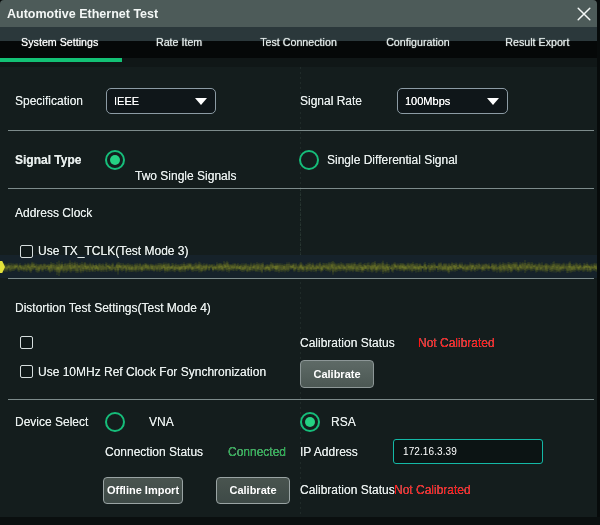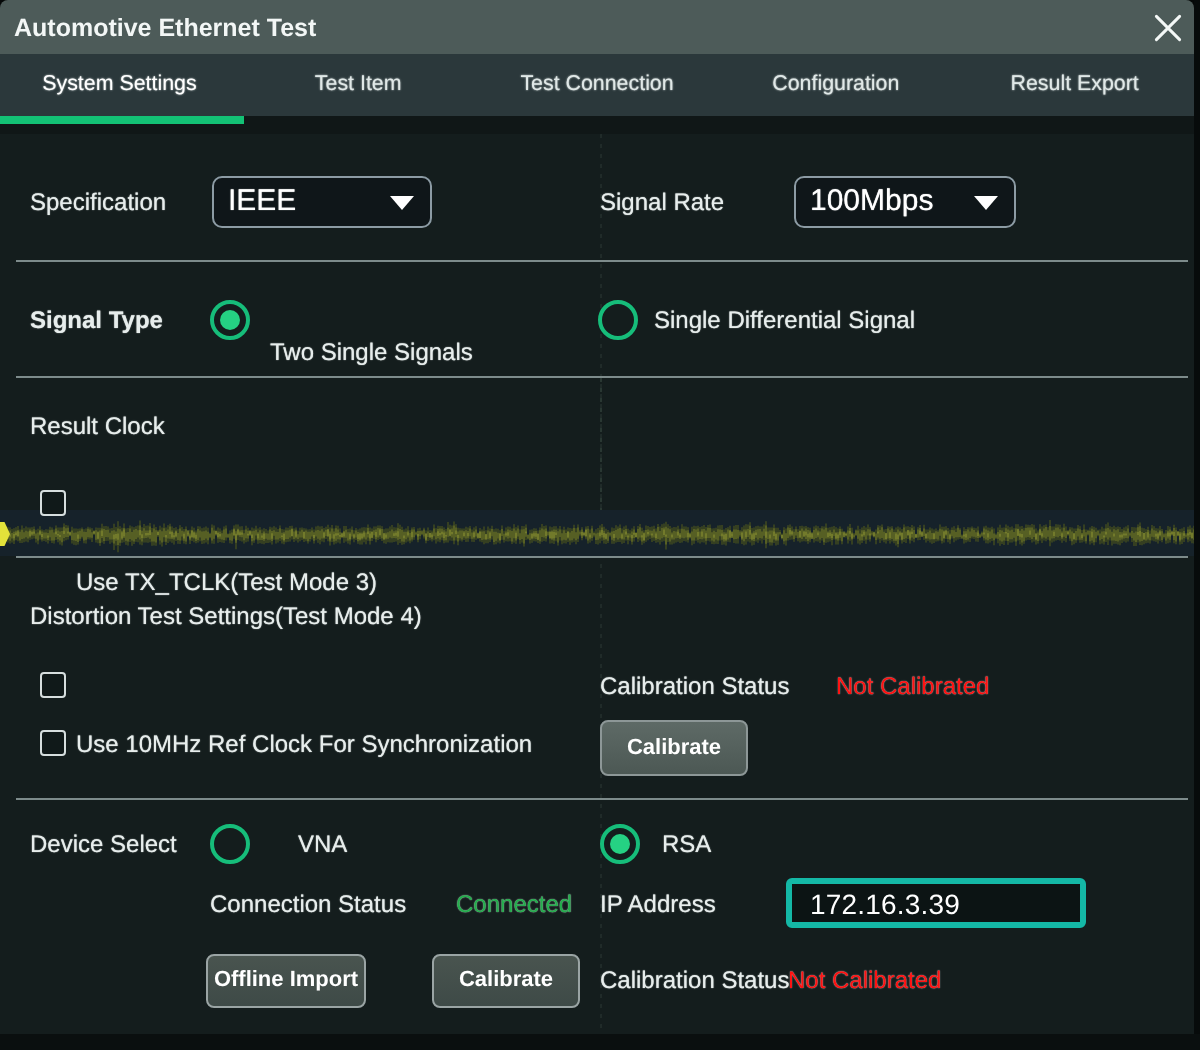--- a/index.html
+++ b/index.html
@@ -8,40 +8,40 @@
   .abs { position:absolute; }
   #stage { position:relative; width:600px; height:525px; background:#050808; }
 
   
   #titlebar { left:0; top:0; width:597px; height:27px; background:#4d5b59;
     border-radius:4px 4px 0 0; }
   #title { left:7px; top:0; height:27px; line-height:28px; color:#f3f7f6;
     font-size:12.5px; font-weight:bold; letter-spacing:0; }
   #close-btn { left:573px; top:3px; width:21px; height:21px; display:flex;
     align-items:center; justify-content:center; cursor:pointer; }
-  #tabbar { left:0; top:27px; width:597px; height:31px; background:#2b383b;
+  #tabbar { left:0; top:27px; width:597px; height:14px; background:#2b383b;
     display:flex; }
   .tab { flex:1 1 0; text-align:center; line-height:31px; color:#e0e8e7;
     font-size:10.7px; font-weight:normal; letter-spacing:0;
     text-shadow:0 0 1px rgba(224,232,231,0.95); cursor:pointer; }
   .tab.active { color:#fff; }
   #tab-underline { left:0; top:58px; width:122px; height:4px; background:#13c175; z-index:2; }
   #tabgap { left:0; top:58px; width:597px; height:9px; background:#101717; }
 
   
   #content { left:0; top:67px; width:597px; height:450px; background:#141d1d; }
   .sepline { position:absolute; left:8px; width:586px; height:1px; background:#7d8b8b; }
   .label { position:absolute; color:#e7edec; font-size:12px; line-height:14px;
     letter-spacing:0; white-space:nowrap; text-shadow:0 0 0.6px rgba(231,237,236,0.9); }
 
   
   .select { position:absolute; height:26px; background:#0f1619;
     border:1px solid #8c9ba4; border-radius:5px; color:#fff; cursor:pointer; }
   .select .val { position:absolute; left:7px; top:0; line-height:24px;
-    font-size:15px; color:#fff; letter-spacing:0;
+    font-size:11px; color:#fff; letter-spacing:0;
     text-shadow:0 0 0.5px rgba(255,255,255,0.9); }
   .select .arr { position:absolute; right:8px; top:9px; width:0; height:0;
     border-left:6px solid transparent; border-right:6px solid transparent;
     border-top:7px solid #fff; }
 
   
   .radio { position:absolute; width:20px; height:20px; border-radius:50%;
     border:2.2px solid #16bd7a; background:transparent; cursor:pointer; }
   .radio .dot { display:none; }
   .radio.sel .dot { display:block; position:absolute; left:50%; top:50%;
@@ -53,22 +53,22 @@
     border:1.5px solid #d6dede; border-radius:2px; background:#101919; cursor:pointer; }
 
   
   .btn { position:absolute; border:1px solid #9aa4a4; border-radius:4px;
     background:linear-gradient(#49544f,#3e4a47); color:#fff; font-weight:bold;
     font-size:11px; text-align:center; cursor:pointer;
     font-family:"Liberation Sans", sans-serif; letter-spacing:0; }
   .btn.lit { background:linear-gradient(#5e6a66,#4c5854); border-color:#8d9797; }
 
   
-  .input { position:absolute; background:#0c1414; border:3px solid #14b8a6;
-    border-radius:3px; color:#fff; font-size:14px; padding-left:9px;
+  .input { position:absolute; background:#0c1414; border:1px solid #14b8a6;
+    border-radius:3px; color:#fff; font-size:10px; padding-left:9px;
     font-family:"Liberation Sans", sans-serif; letter-spacing:0.1px; outline:none; }
 
   .red { color:#fe1111; }
   .green { color:#23ad4c; }
 
   
   #scope-strip { left:0; top:255px; width:600px; height:23px; background:#16222a; }
   #ch1-marker { left:0; top:261px; width:5px; height:12px; background:#e3e23a;
     clip-path:polygon(0 0,45% 0,100% 50%,45% 100%,0 100%); z-index:4; }
   #vgrat { left:300px; top:67px; width:1px; height:450px;
@@ -88,21 +88,21 @@
   <div id="titlebar" class="abs"></div>
   <div id="title" class="abs">Automotive Ethernet Test</div>
   <div id="close-btn" class="abs">
     <svg width="16" height="16" viewBox="0 0 16 16">
       <path d="M2.2 2.2 L13.8 13.8 M13.8 2.2 L2.2 13.8" stroke="#f4f8f7" stroke-width="1.5" stroke-linecap="round" fill="none"></path>
     </svg>
   </div>
 
   <div id="tabbar" class="abs">
     <div class="tab active">System Settings</div>
-    <div class="tab">Test Item</div>
+    <div class="tab">Rate Item</div>
     <div class="tab">Test Connection</div>
     <div class="tab">Configuration</div>
     <div class="tab">Result Export</div>
   </div>
   <div id="tabgap" class="abs"></div>
   <div id="tab-underline" class="abs"></div>
 
   <div id="content" class="abs"></div>
   <div id="vgrat" class="abs"></div>
   <div id="vgrat2" class="abs"></div>
@@ -121,23 +121,23 @@
 
   <div class="label" style="left:15px; top:153px;font-weight:bold;">Signal Type</div>
   <div class="radio sel" style="left:105px; top:150px;">
       <span class="dot"></span>
     </div>
   <div class="label" style="left:135px; top:153px;margin-top:16px;">Two Single Signals</div>
   <div class="radio" style="left:299px; top:150px;"></div>
   <div class="label" style="left:327px; top:153px;">Single Differential Signal</div>
   <div class="sepline" style="top:188px;"></div>
 
-  <div class="label" style="left:15px; top:206px;">Result Clock</div>
+  <div class="label" style="left:15px; top:206px;">Address Clock</div>
   <div class="checkbox above-strip" style="left:20px; top:245px;"></div>
-  <div class="label above-strip" style="left:38px; top:244px;margin-top:40px;">Use TX_TCLK(Test Mode 3)</div>
+  <div class="label above-strip" style="left:38px; top:244px;">Use TX_TCLK(Test Mode 3)</div>
 
   <div id="scope-strip" class="abs">
     <svg id="noise-svg" width="600" height="24">
         <filter id="soft">
           <feGaussianBlur stdDeviation="0.35"></feGaussianBlur>
         </filter>
         <g filter="url(#soft)">
           <path d="M0 9.4L0 17.0M1 8.2L1 16.2M2 9.6L2 15.9M3 7.9L3 15.5M4 8.5L4 16.2M5 8.7L5 16.8M6 9.5L6 16.3M7 9.1L7 17.0M8 8.6L8 15.1M9 8.0L9 15.6M10 9.7L10 16.5M11 7.8L11 16.5M12 9.1L12 16.1M13 8.3L13 15.8M14 8.8L14 16.1M15 8.7L15 14.9M16 8.6L16 14.6M17 8.2L17 14.3M18 9.9L18 16.3M19 9.4L19 17.1M20 8.1L20 14.7M21 9.8L21 15.7M22 10.1L22 15.5M23 9.6L23 15.9M24 9.8L24 16.8M25 8.4L25 15.4M26 8.8L26 16.5M27 9.7L27 16.8M28 7.8L28 15.0M29 8.7L29 16.1M30 8.7L30 17.3M31 8.8L31 17.8M32 6.8L32 15.6M33 7.5L33 15.1M34 7.7L34 14.7M35 10.7L35 13.1M36 8.4L36 16.7M37 9.2L37 17.4M38 9.3L38 17.6M39 9.4L39 17.3M40 9.3L40 15.5M41 8.8L41 14.3M42 9.6L42 16.6M43 9.3L43 16.7M44 8.4L44 14.6M45 8.7L45 14.7M46 9.1L46 16.0M47 10.1L47 12.4M48 8.8L48 16.2M49 8.9L49 16.6M50 8.9L50 17.9M51 6.9L51 16.3M52 8.1L52 16.9M53 8.0L53 15.5M54 8.2L54 15.4M55 9.3L55 16.9M56 9.0L56 16.2M57 6.9L57 20.0M58 8.5L58 17.7M59 5.6L59 21.1M60 8.1L60 17.9M61 8.9L61 16.4M62 6.8L62 16.1M63 9.2L63 17.4M64 9.0L64 17.7M65 7.8L65 16.0M66 8.3L66 17.9M67 8.6L67 17.0M68 8.1L68 15.9M69 7.8L69 16.1M70 5.3L70 17.3M71 8.6L71 17.6M72 7.0L72 16.3M73 7.9L73 16.3M74 7.7L74 16.4M75 6.5L75 16.1M76 9.0L76 17.9M77 7.3L77 17.7M78 8.5L78 17.9M79 10.0L79 13.5M80 7.9L80 17.3M81 8.8L81 18.2M82 6.8L82 15.9M83 8.8L83 17.5M84 7.6L84 16.5M85 6.9L85 15.8M86 8.3L86 16.4M87 9.0L87 17.2M88 8.6L88 15.5M89 9.6L89 16.9M90 7.6L90 17.0M91 8.5L91 15.2M92 9.5L92 16.7M93 8.2L93 17.1M94 10.5L94 12.9M95 9.9L95 17.0M96 8.3L96 15.5M97 8.9L97 16.1M98 10.2L98 16.6M99 8.1L99 16.3M100 8.2L100 15.6M101 9.1L101 17.0M102 8.8L102 16.7M103 8.3L103 16.2M104 8.9L104 17.1M105 11.4L105 14.1M106 7.3L106 16.8M107 7.8L107 16.9M108 9.9L108 12.9M109 8.7L109 16.4M110 9.2L110 16.0M111 10.2L111 16.2M112 8.3L112 16.5M113 7.7L113 15.3M114 11.7L114 14.0M115 10.2L115 16.6M116 9.8L116 16.9M117 7.8L117 14.4M118 7.3L118 19.6M119 7.2L119 15.0M120 8.2L120 15.4M121 8.1L121 15.7M122 9.9L122 16.8M123 7.9L123 16.1M124 8.9L124 15.8M125 10.2L125 12.7M126 8.7L126 17.6M127 9.3L127 16.4M128 7.9L128 14.7M129 9.3L129 16.9M130 8.6L130 16.6M131 9.7L131 16.9M132 9.1L132 17.1M133 9.5L133 16.5M134 10.2L134 16.5M135 8.4L135 16.2M136 8.8L136 17.3M137 8.1L137 14.9M138 8.7L138 16.8M139 9.5L139 16.3M140 7.8L140 15.5M141 9.5L141 16.7M142 9.8L142 17.1M143 8.8L143 16.1M144 8.9L144 15.9M145 8.0L145 15.7M146 7.9L146 14.7M147 9.3L147 16.0M148 8.7L148 15.3M149 10.4L149 16.2M150 8.9L150 15.6M151 8.7L151 15.0M152 9.1L152 16.0M153 9.2L153 15.6M154 9.8L154 16.7M155 9.6L155 15.8M156 8.7L156 14.8M157 9.7L157 16.8M158 8.3L158 15.1M159 7.9L159 16.4M160 8.2L160 17.1M161 8.1L161 15.7M162 9.0L162 16.1M163 8.4L163 14.5M164 7.4L164 15.6M165 8.8L165 17.8M166 7.5L166 16.0M167 9.3L167 17.2M168 7.8L168 16.7M169 7.9L169 16.3M170 9.2L170 16.7M171 11.1L171 14.1M172 8.0L172 16.4M173 8.0L173 15.8M174 9.5L174 16.8M175 9.2L175 17.2M176 8.3L176 14.7M177 10.1L177 16.1M178 9.0L178 15.0M179 9.7L179 16.9M180 9.2L180 17.3M181 8.8L181 17.2M182 8.6L182 16.1M183 8.8L183 17.1M184 7.3L184 15.4M185 8.8L185 17.2M186 9.3L186 15.5M187 8.3L187 14.4M188 8.3L188 16.1M189 7.8L189 15.0M190 7.8L190 14.5M191 8.1L191 15.5M192 9.6L192 16.6M193 9.2L193 16.9M194 9.3L194 16.1M195 8.2L195 16.2M196 7.5L196 16.3M197 8.6L197 16.0M198 8.7L198 15.7M199 6.6L199 17.4M200 7.4L200 16.5M201 8.4L201 17.4M202 9.7L202 17.1M203 9.3L203 16.2M204 8.1L204 15.8M205 10.1L205 16.6M206 8.7L206 15.8M207 8.5L207 14.9M208 10.8L208 12.7M209 9.2L209 16.1M210 8.9L210 14.6M211 10.1L211 12.6M212 8.9L212 14.2M213 10.3L213 16.6M214 8.8L214 15.5M215 10.1L215 15.1M216 10.2L216 15.7M217 7.3L217 15.1M218 9.1L218 16.7M219 7.9L219 15.7M220 8.0L220 16.1M221 8.0L221 15.1M222 8.8L222 16.6M223 9.5L223 16.3M224 6.0L224 16.3M225 7.4L225 15.3M226 7.7L226 15.4M227 5.8L227 17.1M228 7.1L228 15.2M229 8.9L229 17.6M230 9.1L230 15.3M231 9.2L231 15.8M232 9.2L232 15.0M233 8.4L233 16.0M234 8.7L234 15.9M235 8.0L235 14.4M236 9.7L236 15.9M237 8.8L237 16.0M238 8.1L238 14.9M239 11.6L239 14.1M240 9.0L240 15.8M241 9.7L241 16.1M242 8.3L242 17.1M243 10.1L243 16.6M244 8.3L244 16.6M245 9.2L245 16.0M246 7.9L246 14.7M247 9.6L247 17.3M248 9.2L248 17.1M249 9.4L249 16.3M250 10.1L250 16.8M251 7.7L251 14.9M252 10.4L252 16.3M253 8.7L253 15.6M254 8.2L254 15.8M255 8.4L255 15.6M256 9.2L256 17.0M257 7.1L257 16.2M258 8.6L258 16.9M259 7.8L259 14.6M260 9.7L260 16.9M261 8.0L261 16.2M262 8.1L262 18.2M263 7.3L263 15.0M264 12.1L264 14.7M265 9.9L265 16.8M266 9.7L266 16.4M267 9.1L267 15.6M268 9.2L268 15.8M269 10.3L269 16.5M270 8.8L270 16.9M271 7.0L271 15.9M272 8.0L272 15.5M273 7.8L273 15.7M274 10.4L274 13.2M275 8.2L275 16.8M276 8.6L276 16.6M277 8.1L277 17.0M278 8.1L278 15.6M279 9.2L279 17.8M280 8.0L280 15.3M281 9.7L281 17.1M282 8.4L282 16.6M283 9.8L283 16.7M284 8.8L284 16.0M285 9.0L285 17.4M286 9.3L286 16.3M287 7.4L287 15.9M288 9.1L288 17.1M289 7.2L289 16.0M290 10.1L290 13.1M291 8.6L291 15.1M292 10.7L292 13.3M293 8.3L293 14.6M294 8.0L294 16.7M295 9.8L295 16.3M296 7.9L296 15.4M297 10.7L297 13.6M298 9.6L298 17.0M299 9.0L299 17.2M300 7.7L300 16.6M301 7.0L301 15.4M302 8.4L302 16.8M303 9.4L303 17.0M304 10.0L304 16.5M305 10.9L305 13.4M306 8.8L306 16.9M307 9.1L307 16.9M308 7.6L308 16.3M309 8.2L309 16.0M310 7.2L310 16.0M311 9.3L311 16.9M312 8.2L312 16.5M313 7.7L313 15.3M314 9.4L314 17.1M315 10.1L315 15.4M316 9.3L316 17.3M317 8.1L317 15.7M318 11.0L318 14.0M319 8.0L319 16.0M320 7.0L320 15.3M321 8.9L321 17.4M322 10.1L322 16.6M323 7.8L323 15.9M324 8.0L324 15.1M325 8.5L325 14.5M326 8.3L326 16.0M327 7.9L327 15.5M328 9.3L328 16.4M329 7.0L329 16.1M330 8.2L330 17.2M331 7.1L331 15.9M332 6.7L332 15.6M333 5.9L333 19.8M334 7.1L334 16.0M335 8.0L335 17.3M336 8.9L336 17.2M337 8.5L337 16.7M338 8.6L338 16.2M339 7.9L339 15.9M340 9.4L340 16.5M341 7.1L341 16.2M342 8.2L342 15.5M343 8.3L343 15.7M344 8.6L344 16.3M345 11.3L345 14.3M346 8.4L346 17.6M347 7.9L347 16.9M348 8.1L348 15.4M349 7.9L349 16.3M350 8.5L350 16.7M351 8.1L351 16.1M352 7.5L352 16.3M353 8.5L353 17.2M354 7.5L354 15.4M355 7.3L355 15.8M356 9.3L356 17.0M357 9.1L357 17.1M358 8.9L358 16.9M359 7.8L359 17.0M360 7.6L360 15.2M361 7.5L361 17.4M362 9.7L362 17.2M363 9.0L363 17.8M364 8.6L364 15.9M365 7.9L365 16.1M366 10.8L366 14.0M367 7.9L367 16.5M368 7.5L368 16.7M369 7.5L369 16.7M370 10.0L370 13.5M371 8.6L371 17.0M372 7.7L372 17.6M373 7.1L373 17.2M374 7.2L374 15.7M375 6.1L375 16.3M376 9.0L376 17.8M377 8.7L377 17.4M378 8.1L378 15.7M379 7.9L379 16.4M380 8.2L380 15.3M381 8.3L381 16.8M382 7.3L382 15.0M383 5.6L383 19.1M384 8.7L384 16.4M385 8.7L385 17.7M386 8.8L386 17.7M387 7.3L387 16.5M388 8.9L388 17.8M389 8.9L389 17.4M390 10.0L390 13.2M391 11.7L391 14.7M392 8.6L392 17.1M393 9.2L393 17.7M394 7.6L394 15.2M395 7.3L395 14.9M396 8.3L396 14.8M397 9.6L397 15.9M398 8.3L398 14.0M399 9.6L399 15.6M400 8.0L400 16.2M401 7.9L401 15.8M402 8.2L402 15.6M403 8.0L403 15.7M404 8.6L404 16.9M405 8.9L405 16.1M406 11.4L406 14.3M407 8.3L407 16.3M408 7.7L408 15.6M409 8.1L409 15.7M410 9.0L410 16.5M411 8.1L411 15.2M412 8.3L412 17.5M413 6.8L413 16.4M414 8.9L414 16.1M415 8.6L415 15.8M416 8.4L416 17.6M417 8.0L417 14.7M418 8.6L418 17.2M419 9.2L419 17.2M420 8.2L420 15.3M421 9.4L421 17.1M422 10.9L422 13.5M423 10.9L423 13.7M424 8.3L424 16.7M425 7.0L425 15.4M426 8.9L426 17.2M427 11.5L427 14.4M428 9.8L428 13.0M429 7.9L429 16.8M430 9.6L430 17.3M431 8.7L431 16.5M432 8.0L432 15.4M433 8.7L433 16.9M434 7.3L434 14.9M435 8.6L435 15.8M436 10.5L436 13.1M437 10.7L437 13.7M438 9.7L438 17.1M439 7.6L439 14.8M440 7.9L440 16.5M441 7.3L441 15.3M442 9.7L442 16.1M443 9.5L443 16.7M444 8.1L444 15.4M445 8.4L445 16.7M446 8.1L446 15.7M447 9.8L447 16.6M448 8.7L448 17.8M449 8.2L449 18.6M450 8.7L450 15.1M451 9.5L451 16.7M452 7.2L452 16.0M453 8.2L453 16.5M454 8.1L454 14.5M455 8.5L455 16.8M456 7.5L456 15.4M457 8.3L457 16.1M458 11.9L458 14.0M459 8.6L459 15.1M460 7.5L460 15.0M461 10.7L461 13.4M462 7.4L462 14.9M463 9.7L463 16.3M464 9.8L464 15.4M465 8.7L465 16.3M466 9.2L466 16.9M467 9.7L467 16.5M468 9.3L468 15.7M469 10.1L469 15.6M470 7.2L470 15.2M471 8.4L471 16.8M472 8.4L472 16.3M473 8.1L473 14.5M474 9.0L474 16.1M475 9.9L475 16.9M476 8.8L476 14.3M477 8.1L477 16.1M478 9.3L478 15.3M479 7.6L479 14.8M480 9.1L480 14.4M481 12.3L481 14.5M482 8.6L482 16.8M483 9.5L483 16.2M484 8.6L484 15.8M485 8.8L485 16.0M486 8.3L486 14.3M487 8.9L487 14.5M488 9.1L488 15.7M489 8.3L489 15.9M490 11.7L490 14.0M491 10.8L491 13.5M492 8.2L492 15.3M493 7.9L493 16.6M494 8.7L494 16.7M495 8.9L495 16.3M496 8.4L496 15.5M497 9.3L497 17.6M498 11.7L498 14.5M499 8.7L499 16.6M500 7.4L500 17.9M501 8.9L501 17.0M502 8.8L502 17.5M503 7.2L503 15.5M504 7.9L504 17.4M505 8.6L505 16.3M506 8.2L506 16.3M507 9.1L507 15.8M508 7.1L508 17.9M509 7.1L509 15.3M510 8.2L510 17.1M511 8.0L511 17.7M512 8.9L512 16.9M513 7.3L513 15.3M514 7.4L514 14.9M515 7.6L515 15.0M516 7.0L516 16.2M517 7.4L517 15.7M518 9.2L518 17.3M519 10.2L519 16.7M520 7.1L520 15.2M521 8.3L521 16.5M522 7.6L522 15.2M523 7.2L523 15.6M524 8.6L524 14.9M525 5.0L525 18.1M526 8.2L526 16.3M527 8.3L527 15.7M528 7.1L528 15.2M529 7.3L529 15.0M530 7.4L530 15.2M531 8.8L531 16.4M532 6.9L532 15.4M533 8.2L533 16.1M534 10.0L534 12.9M535 8.6L535 15.4M536 8.7L536 17.6M537 9.2L537 17.1M538 9.2L538 16.4M539 7.5L539 15.1M540 8.1L540 16.4M541 10.0L541 16.3M542 7.2L542 15.7M543 9.8L543 16.8M544 9.9L544 12.8M545 8.7L545 17.3M546 8.0L546 16.6M547 8.4L547 17.6M548 8.9L548 16.1M549 9.9L549 13.1M550 9.8L550 17.1M551 8.4L551 16.8M552 9.2L552 17.3M553 7.1L553 16.0M554 6.2L554 17.5M555 8.1L555 15.3M556 8.5L556 17.7M557 7.9L557 16.9M558 8.6L558 16.9M559 8.2L559 17.2M560 8.5L560 17.6M561 9.5L561 16.5M562 8.8L562 15.7M563 8.3L563 16.3M564 7.6L564 15.7M565 11.0L565 13.4M566 8.5L566 16.0M567 8.6L567 18.0M568 8.8L568 18.0M569 7.2L569 16.2M570 6.3L570 17.5M571 8.9L571 17.6M572 9.1L572 17.1M573 9.6L573 16.6M574 8.4L574 16.4M575 10.2L575 16.8M576 7.5L576 15.3M577 8.1L577 15.6M578 9.1L578 15.9M579 9.2L579 16.8M580 8.0L580 15.4M581 9.5L581 16.1M582 11.4L582 14.2M583 10.0L583 16.9M584 8.0L584 16.6M585 8.4L585 16.3M586 10.2L586 12.9M587 7.4L587 16.6M588 8.8L588 17.1M589 10.5L589 13.1M590 9.5L590 17.3M591 9.2L591 17.0M592 8.6L592 16.0M593 11.5L593 14.2M594 8.4L594 16.1M595 7.8L595 15.6M596 8.9L596 16.6M597 7.9L597 16.7M598 9.1L598 17.1M599 8.8L599 16.7" stroke="#465020" stroke-width="1" opacity="0.65" fill="none"></path>
           <path d="M0 11.3L0 15.1M1 9.8L1 14.7M2 11.0L2 14.6M3 9.5L3 13.9M4 10.3L4 14.5M5 10.2L5 15.4M6 11.5L6 14.3M7 10.9L7 15.2M8 10.4L8 13.3M9 10.0L9 13.6M10 10.9L10 15.3M11 9.9L11 14.5M12 11.1L12 14.2M13 10.4L13 13.6M14 10.7L14 14.2M15 9.8L15 13.8M16 10.3L16 12.9M17 9.6L17 12.9M18 11.8L18 14.4M19 11.2L19 15.3M20 10.0L20 12.8M21 10.7L21 14.8M22 11.3L22 14.3M23 11.2L23 14.3M24 11.5L24 15.0M25 10.1L25 13.6M26 9.9L26 15.3M27 11.3L27 15.3M28 9.3L28 13.5M29 10.2L29 14.6M30 10.8L30 15.3M31 10.5L31 16.1M32 8.4L32 14.0M33 9.1L33 13.5M34 8.9L34 13.5M35 11.4L35 12.3M36 10.2L36 15.0M37 11.4L37 15.2M38 11.3L38 15.5M39 10.7L39 16.0M40 10.4L40 14.4M41 9.6L41 13.4M42 10.9L42 15.3M43 11.0L43 14.9M44 9.4L44 13.6M45 9.7L45 13.7M46 11.1L46 13.9M47 10.5L47 12.1M48 10.1L48 14.9M49 10.8L49 14.7M50 10.3L50 16.5M51 9.2L51 14.0M52 9.5L52 15.5M53 10.0L53 13.5M54 9.9L54 13.6M55 11.4L55 14.8M56 10.4L56 14.8M57 10.1L57 16.8M58 10.8L58 15.4M59 9.3L59 17.5M60 9.6L60 16.4M61 10.4L61 14.9M62 9.0L62 14.0M63 11.2L63 15.4M64 11.0L64 15.8M65 9.2L65 14.5M66 11.0L66 15.2M67 9.9L67 15.7M68 9.5L68 14.5M69 10.1L69 13.8M70 7.8L70 14.7M71 10.4L71 15.7M72 9.1L72 14.1M73 10.2L73 14.0M74 10.3L74 13.8M75 8.2L75 14.4M76 11.1L76 15.8M77 9.2L77 15.8M78 10.1L78 16.3M79 10.6L79 12.8M80 9.9L80 15.3M81 10.6L81 16.3M82 9.1L82 13.6M83 10.4L83 15.9M84 9.7L84 14.3M85 8.3L85 14.4M86 10.2L86 14.5M87 11.4L87 14.8M88 10.3L88 13.8M89 11.5L89 15.0M90 9.3L90 15.3M91 10.4L91 13.3M92 10.8L92 15.4M93 9.6L93 15.7M94 11.2L94 12.2M95 11.7L95 15.1M96 10.1L96 13.7M97 10.7L97 14.3M98 11.3L98 15.5M99 9.5L99 15.0M100 10.2L100 13.7M101 10.8L101 15.3M102 10.6L102 15.0M103 10.2L103 14.3M104 10.9L104 15.1M105 11.9L105 13.6M106 8.9L106 15.2M107 10.3L107 14.4M108 10.6L108 12.1M109 10.7L109 14.3M110 10.9L110 14.4M111 11.6L111 14.8M112 9.8L112 15.0M113 9.2L113 13.8M114 12.1L114 13.6M115 11.7L115 15.1M116 11.3L116 15.4M117 9.3L117 12.9M118 10.6L118 16.4M119 9.4L119 12.8M120 10.2L120 13.4M121 10.1L121 13.6M122 11.6L122 15.1M123 9.8L123 14.1M124 10.4L124 14.3M125 10.8L125 12.1M126 10.6L126 15.6M127 10.4L127 15.2M128 9.9L128 12.7M129 11.1L129 15.1M130 10.1L130 15.0M131 11.6L131 15.0M132 10.8L132 15.4M133 11.6L133 14.4M134 11.8L134 14.9M135 9.7L135 14.9M136 10.5L136 15.5M137 10.1L137 12.9M138 10.9L138 14.7M139 11.0L139 14.7M140 9.1L140 14.1M141 11.4L141 14.8M142 11.1L142 15.7M143 10.3L143 14.5M144 10.2L144 14.5M145 9.9L145 13.8M146 9.3L146 13.3M147 10.8L147 14.5M148 9.9L148 14.1M149 12.1L149 14.5M150 10.8L150 13.8M151 9.9L151 13.8M152 10.7L152 14.4M153 10.2L153 14.6M154 10.9L154 15.6M155 10.9L155 14.5M156 10.3L156 13.2M157 11.1L157 15.4M158 10.2L158 13.2M159 10.0L159 14.4M160 10.4L160 14.9M161 9.6L161 14.2M162 10.7L162 14.3M163 9.9L163 13.0M164 9.5L164 13.4M165 10.8L165 15.8M166 9.3L166 14.2M167 10.8L167 15.7M168 9.1L168 15.4M169 9.7L169 14.6M170 11.1L170 14.8M171 11.7L171 13.5M172 10.5L172 13.9M173 9.9L173 13.9M174 11.1L174 15.2M175 11.1L175 15.3M176 9.9L176 13.2M177 11.8L177 14.4M178 10.3L178 13.8M179 11.0L179 15.6M180 11.3L180 15.2M181 11.2L181 14.7M182 10.4L182 14.3M183 11.2L183 14.7M184 9.0L184 13.7M185 10.6L185 15.4M186 11.0L186 13.8M187 10.1L187 12.6M188 9.8L188 14.6M189 9.0L189 13.8M190 9.1L190 13.3M191 9.5L191 14.1M192 11.6L192 14.7M193 11.4L193 14.6M194 11.1L194 14.4M195 10.6L195 13.8M196 9.8L196 14.1M197 10.6L197 14.0M198 10.2L198 14.1M199 9.1L199 14.9M200 9.5L200 14.5M201 10.0L201 15.8M202 10.9L202 15.9M203 10.9L203 14.6M204 10.2L204 13.7M205 11.5L205 15.2M206 9.8L206 14.7M207 9.8L207 13.6M208 11.2L208 12.3M209 10.5L209 14.9M210 10.5L210 13.0M211 10.6L211 12.1M212 9.7L212 13.3M213 11.5L213 15.4M214 10.8L214 13.5M215 11.5L215 13.7M216 11.3L216 14.6M217 9.3L217 13.1M218 11.2L218 14.6M219 9.5L219 14.1M220 9.3L220 14.8M221 9.4L221 13.7M222 10.1L222 15.2M223 10.7L223 15.1M224 8.9L224 13.4M225 9.6L225 13.1M226 9.3L226 13.8M227 7.7L227 15.2M228 8.7L228 13.6M229 10.7L229 15.7M230 10.3L230 14.1M231 10.2L231 14.7M232 10.5L232 13.8M233 10.1L233 14.3M234 10.5L234 14.1M235 9.2L235 13.1M236 11.2L236 14.4M237 10.6L237 14.2M238 9.8L238 13.3M239 12.0L239 13.7M240 10.7L240 14.0M241 10.7L241 15.0M242 10.6L242 14.8M243 12.0L243 14.7M244 10.3L244 14.6M245 10.6L245 14.7M246 9.5L246 13.1M247 10.9L247 16.0M248 10.9L248 15.4M249 11.4L249 14.3M250 11.5L250 15.4M251 9.5L251 13.0M252 11.9L252 14.9M253 10.7L253 13.6M254 9.8L254 14.2M255 10.1L255 13.9M256 10.5L256 15.7M257 9.2L257 14.1M258 10.3L258 15.2M259 9.3L259 13.2M260 11.6L260 15.0M261 9.7L261 14.5M262 9.6L262 16.7M263 8.9L263 13.4M264 12.5L264 14.2M265 11.6L265 15.0M266 11.4L266 14.6M267 10.6L267 14.2M268 10.5L268 14.5M269 11.8L269 15.0M270 10.1L270 15.6M271 9.3L271 13.5M272 9.7L272 13.8M273 9.3L273 14.3M274 11.0L274 12.6M275 10.7L275 14.2M276 10.3L276 14.9M277 9.8L277 15.3M278 9.9L278 13.9M279 10.6L279 16.3M280 9.8L280 13.5M281 11.6L281 15.3M282 10.1L282 14.9M283 11.5L283 15.1M284 10.5L284 14.2M285 11.2L285 15.2M286 10.5L286 15.1M287 9.0L287 14.3M288 11.1L288 15.1M289 8.8L289 14.4M290 10.9L290 12.3M291 9.7L291 14.0M292 11.4L292 12.5M293 9.4L293 13.6M294 9.4L294 15.3M295 11.5L295 14.6M296 9.3L296 14.0M297 11.5L297 12.8M298 11.7L298 15.0M299 11.4L299 14.9M300 10.1L300 14.2M301 8.7L301 13.7M302 10.4L302 14.9M303 11.6L303 14.8M304 11.1L304 15.4M305 11.5L305 12.8M306 10.8L306 14.9M307 10.5L307 15.4M308 10.0L308 13.9M309 9.4L309 14.8M310 9.0L310 14.1M311 11.4L311 14.8M312 10.0L312 14.7M313 9.5L313 13.5M314 11.6L314 14.9M315 11.7L315 13.8M316 10.7L316 15.9M317 9.8L317 14.0M318 11.5L318 13.5M319 9.5L319 14.4M320 8.6L320 13.7M321 10.6L321 15.8M322 11.2L322 15.5M323 10.0L323 13.7M324 9.8L324 13.3M325 10.3L325 12.7M326 10.4L326 13.9M327 9.6L327 13.8M328 10.8L328 14.9M329 8.5L329 14.5M330 10.5L330 14.9M331 9.0L331 14.1M332 8.7L332 13.6M333 8.4L333 17.3M334 9.1L334 14.0M335 9.6L335 15.7M336 11.3L336 14.8M337 10.5L337 14.7M338 10.7L338 14.1M339 9.7L339 14.0M340 11.5L340 14.5M341 9.4L341 13.9M342 9.6L342 14.1M343 10.3L343 13.7M344 10.1L344 14.9M345 12.2L345 13.4M346 10.7L346 15.3M347 9.5L347 15.2M348 9.8L348 13.7M349 9.3L349 14.9M350 10.8L350 14.5M351 9.6L351 14.6M352 9.5L352 14.3M353 10.3L353 15.4M354 8.9L354 14.0M355 9.0L355 14.0M356 11.1L356 15.3M357 10.4L357 15.8M358 11.0L358 14.8M359 9.6L359 15.3M360 9.7L360 13.1M361 10.0L361 14.9M362 11.1L362 15.8M363 11.3L363 15.6M364 9.8L364 14.7M365 10.0L365 14.1M366 11.7L366 13.1M367 9.8L367 14.6M368 9.8L368 14.5M369 10.0L369 14.2M370 10.8L370 12.7M371 10.6L371 14.9M372 9.8L372 15.6M373 9.7L373 14.5M374 9.5L374 13.5M375 7.9L375 14.5M376 11.4L376 15.3M377 10.6L377 15.5M378 9.9L378 13.9M379 9.6L379 14.7M380 9.5L380 14.0M381 10.7L381 14.3M382 9.4L382 12.9M383 7.8L383 16.9M384 10.7L384 14.5M385 10.3L385 16.1M386 10.3L386 16.3M387 9.1L387 14.7M388 11.3L388 15.4M389 11.1L389 15.2M390 11.0L390 12.3M391 12.3L391 14.2M392 10.1L392 15.6M393 11.6L393 15.3M394 8.8L394 14.0M395 9.0L395 13.3M396 10.2L396 12.9M397 10.9L397 14.5M398 9.6L398 12.7M399 11.0L399 14.1M400 10.2L400 14.0M401 9.3L401 14.5M402 10.3L402 13.5M403 9.2L403 14.5M404 10.0L404 15.5M405 10.3L405 14.8M406 12.0L406 13.7M407 10.0L407 14.6M408 9.3L408 14.0M409 10.2L409 13.6M410 10.8L410 14.7M411 9.3L411 14.0M412 9.7L412 16.1M413 8.9L413 14.3M414 10.7L414 14.2M415 10.1L415 14.3M416 11.1L416 15.0M417 9.7L417 13.0M418 11.1L418 14.7M419 11.1L419 15.3M420 9.5L420 13.9M421 10.9L421 15.6M422 11.5L422 12.8M423 11.7L423 12.9M424 10.2L424 14.7M425 9.0L425 13.4M426 11.3L426 14.8M427 12.3L427 13.6M428 10.3L428 12.5M429 10.3L429 14.4M430 11.7L430 15.2M431 10.1L431 15.1M432 10.0L432 13.4M433 10.8L433 14.8M434 9.6L434 12.7M435 9.8L435 14.6M436 11.2L436 12.4M437 11.3L437 13.1M438 11.7L438 15.0M439 8.7L439 13.7M440 10.0L440 14.4M441 8.6L441 14.0M442 10.9L442 14.9M443 11.5L443 14.7M444 9.2L444 14.3M445 10.1L445 14.9M446 9.2L446 14.5M447 11.0L447 15.4M448 11.0L448 15.5M449 9.8L449 17.0M450 10.6L450 13.2M451 11.1L451 15.1M452 8.7L452 14.5M453 10.7L453 14.1M454 10.0L454 12.7M455 10.2L455 15.1M456 9.1L456 13.8M457 10.0L457 14.4M458 12.4L458 13.5M459 9.8L459 13.8M460 9.0L460 13.4M461 11.3L461 12.8M462 9.3L462 13.0M463 11.7L463 14.4M464 11.1L464 14.2M465 10.3L465 14.7M466 11.5L466 14.6M467 11.4L467 14.8M468 10.6L468 14.4M469 10.9L469 14.8M470 9.4L470 12.9M471 9.8L471 15.4M472 10.3L472 14.4M473 9.9L473 12.7M474 10.6L474 14.5M475 11.8L475 14.9M476 10.0L476 13.1M477 10.1L477 14.1M478 11.0L478 13.6M479 8.9L479 13.6M480 9.9L480 13.5M481 12.7L481 14.1M482 10.6L482 14.8M483 10.6L483 15.0M484 9.8L484 14.7M485 10.7L485 14.0M486 9.2L486 13.3M487 10.0L487 13.4M488 11.1L488 13.8M489 10.2L489 14.0M490 12.2L490 13.6M491 11.4L491 12.9M492 9.3L492 14.1M493 9.8L493 14.7M494 10.2L494 15.1M495 10.7L495 14.5M496 9.8L496 14.1M497 11.8L497 15.1M498 12.4L498 13.9M499 11.0L499 14.4M500 10.0L500 15.3M501 10.2L501 15.7M502 11.0L502 15.2M503 9.1L503 13.7M504 9.8L504 15.5M505 10.3L505 14.6M506 9.9L506 14.6M507 11.0L507 13.9M508 9.3L508 15.7M509 9.4L509 13.0M510 10.4L510 14.9M511 9.5L511 16.2M512 10.2L512 15.6M513 9.0L513 13.7M514 8.8L514 13.5M515 8.8L515 13.8M516 8.7L516 14.5M517 9.7L517 13.5M518 11.5L518 15.1M519 11.3L519 15.5M520 9.4L520 12.8M521 10.6L521 14.2M522 9.2L522 13.7M523 8.5L523 14.2M524 10.1L524 13.4M525 8.0L525 15.2M526 10.3L526 14.2M527 9.9L527 14.1M528 8.9L528 13.4M529 8.8L529 13.6M530 9.6L530 13.0M531 10.8L531 14.4M532 8.9L532 13.4M533 10.4L533 14.0M534 10.6L534 12.3M535 9.7L535 14.3M536 10.7L536 15.6M537 11.5L537 14.8M538 10.5L538 15.1M539 9.2L539 13.3M540 9.6L540 14.9M541 11.5L541 14.9M542 9.7L542 13.3M543 11.1L543 15.6M544 10.4L544 12.3M545 10.4L545 15.6M546 9.4L546 15.2M547 9.9L547 16.1M548 10.9L548 14.1M549 10.4L549 12.6M550 11.8L550 15.1M551 10.8L551 14.5M552 10.6L552 15.8M553 9.3L553 13.8M554 9.0L554 14.7M555 9.7L555 13.7M556 10.9L556 15.2M557 9.6L557 15.3M558 10.1L558 15.5M559 9.6L559 15.8M560 11.0L560 15.1M561 11.1L561 14.8M562 10.2L562 14.2M563 10.6L563 14.0M564 9.3L564 14.1M565 11.6L565 12.8M566 10.5L566 14.0M567 11.4L567 15.3M568 10.8L568 16.0M569 8.6L569 14.9M570 8.1L570 15.7M571 11.0L571 15.5M572 11.5L572 14.7M573 11.0L573 15.3M574 10.0L574 14.8M575 11.9L575 15.1M576 9.3L576 13.4M577 10.1L577 13.6M578 10.4L578 14.6M579 11.1L579 14.9M580 10.1L580 13.2M581 10.6L581 15.0M582 12.1L582 13.5M583 11.7L583 15.3M584 10.4L584 14.2M585 9.7L585 14.9M586 10.9L586 12.2M587 9.0L587 15.0M588 10.1L588 15.7M589 10.9L589 12.7M590 11.0L590 15.7M591 11.3L591 14.8M592 10.5L592 14.1M593 12.2L593 13.4M594 9.7L594 14.8M595 9.8L595 13.6M596 11.1L596 14.4M597 9.7L597 14.9M598 10.9L598 15.3M599 10.6L599 14.9" stroke="#5f6826" stroke-width="1" opacity="0.78" fill="none"></path>
           <path d="M1 11.1L1 13.4M2 11.4L2 14.2M3 10.3L3 13.1M5 12.1L5 13.4M7 12.0L7 14.1M8 11.2L8 12.5M9 10.6L9 13.0M15 10.5L15 13.1M16 11.0L16 12.2M17 10.7L17 11.9M20 10.6L20 12.2M21 12.0L21 13.5M24 12.7L24 13.9M28 10.7L28 12.1M29 12.0L29 12.8M30 12.5L30 13.5M32 10.4L32 12.0M34 10.7L34 11.8M35 11.0L35 12.7M39 12.3L39 14.4M47 10.8L47 11.7M49 11.1L49 14.4M51 10.2L51 13.0M57 12.2L57 14.6M58 12.0L58 14.2M59 11.8L59 14.9M61 11.1L61 14.3M62 9.8L62 13.2M70 10.0L70 12.6M71 12.1L71 14.0M73 11.5L73 12.7M74 11.5L74 12.6M75 10.1L75 12.5M79 11.0L79 12.5M83 12.5L83 13.8M85 10.7L85 12.0M86 11.0L86 13.7M87 12.6L87 13.6M88 10.8L88 13.2M92 11.9L92 14.2M94 10.1L94 13.2M95 12.7L95 14.2M96 10.2L96 13.6M97 11.3L97 13.7M98 12.4L98 14.4M108 10.5L108 12.2M109 11.5L109 13.5M110 12.0L110 13.3M117 9.7L117 12.6M118 11.9L118 15.1M119 9.9L119 12.4M120 11.1L120 12.5M121 11.3L121 12.4M124 11.9L124 12.8M125 10.3L125 12.7M126 12.2L126 14.0M129 11.9L129 14.3M131 12.7L131 13.9M132 11.7L132 14.5M136 11.6L136 14.4M141 12.7L141 13.5M142 11.9L142 15.0M146 9.6L146 13.0M148 10.6L148 13.4M152 11.0L152 14.2M157 12.5L157 14.0M162 11.3L162 13.8M164 9.8L164 13.1M165 11.9L165 14.7M167 12.1L167 14.4M168 11.6L168 12.9M169 11.6L169 12.6M170 12.5L170 13.4M171 11.6L171 13.6M172 11.1L172 13.3M175 11.9L175 14.5M177 12.3L177 13.9M179 12.1L179 14.5M180 11.8L180 14.7M181 11.9L181 14.1M182 11.2L182 13.4M184 10.7L184 12.0M185 11.7L185 14.3M186 10.8L186 14.0M188 11.0L188 13.4M190 9.8L190 12.5M192 11.6L192 14.7M193 12.2L193 13.9M197 11.6L197 13.0M198 11.4L198 12.9M199 10.6L199 13.4M202 12.7L202 14.1M204 11.1L204 12.8M206 10.9L206 13.6M209 12.0L209 13.3M213 12.0L213 14.9M215 11.5L215 13.7M216 12.3L216 13.6M219 10.6L219 13.0M220 11.5L220 12.6M221 10.9L221 12.1M222 11.3L222 14.0M223 12.5L223 13.3M225 9.9L225 12.9M226 11.0L226 12.1M228 10.3L228 12.0M229 12.5L229 14.0M232 11.3L232 13.0M234 11.5L234 13.1M237 11.3L237 13.5M239 11.4L239 14.3M240 10.8L240 14.0M243 12.1L243 14.7M245 11.3L245 14.0M250 11.9L250 15.0M253 11.6L253 12.8M254 11.1L254 12.9M258 11.4L258 14.1M263 10.7L263 11.6M266 12.0L266 14.1M267 11.6L267 13.2M268 11.6L268 13.4M269 11.9L269 14.9M273 10.6L273 13.0M275 10.9L275 14.1M276 10.9L276 14.3M277 11.0L277 14.1M278 11.3L278 12.5M284 11.0L284 13.8M291 11.0L291 12.7M292 11.2L292 12.7M293 10.0L293 13.0M295 12.3L295 13.8M300 11.3L300 13.1M301 10.0L301 12.5M302 11.5L302 13.7M303 12.0L303 14.4M307 12.0L307 14.0M311 12.1L311 14.2M313 10.7L313 12.3M314 12.7L314 13.8M316 12.5L316 14.1M317 11.4L317 12.4M318 11.5L318 13.5M321 12.6L321 13.8M322 11.6L322 15.0M324 11.0L324 12.1M326 11.7L326 12.7M328 11.7L328 14.0M332 9.8L332 12.5M333 12.3L333 13.4M336 12.3L336 13.8M339 10.9L339 12.8M340 12.2L340 13.7M344 11.4L344 13.6M345 11.8L345 13.8M349 11.0L349 13.2M351 10.8L351 13.4M353 11.6L353 14.1M357 12.3L357 13.9M361 11.8L361 13.1M362 12.3L362 14.6M363 12.0L363 14.9M365 10.4L365 13.7M366 10.9L366 13.9M371 11.2L371 14.3M373 10.7L373 13.6M375 10.0L375 12.4M376 12.1L376 14.7M377 11.6L377 14.5M378 11.3L378 12.5M383 10.8L383 13.9M385 12.2L385 14.2M387 10.8L387 13.0M388 12.0L388 14.7M391 12.5L391 14.0M395 10.0L395 12.2M396 10.8L396 12.3M400 10.5L400 13.6M402 10.7L402 13.1M403 10.9L403 12.8M404 11.9L404 13.6M405 11.3L405 13.8M406 11.2L406 14.5M409 11.2L409 12.6M414 11.4L414 13.5M415 11.4L415 13.0M416 12.0L416 14.0M418 11.6L418 14.2M419 12.3L419 14.1M420 10.8L420 12.6M422 10.7L422 13.6M423 11.7L423 12.8M425 10.5L425 11.9M426 11.9L426 14.2M431 12.1L431 13.2M432 10.9L432 12.6M435 11.7L435 12.7M437 11.1L437 13.3M439 10.8L439 11.7M443 11.6L443 14.6M445 11.1L445 14.0M448 11.8L448 14.7M449 12.2L449 14.6M450 11.2L450 12.6M451 11.5L451 14.7M454 10.1L454 12.6M455 11.1L455 14.2M456 10.9L456 12.0M458 12.0L458 13.9M460 10.2L460 12.2M461 10.7L461 13.4M463 11.9L463 14.1M467 11.7L467 14.5M472 10.7L472 14.0M473 10.4L473 12.2M475 12.4L475 14.4M482 12.2L482 13.2M483 11.9L483 13.8M489 11.3L489 13.0M492 11.2L492 12.3M494 11.6L494 13.8M500 11.9L500 13.4M503 11.0L503 11.8M504 11.5L504 13.8M509 9.6L509 12.9M510 11.8L510 13.4M511 12.0L511 13.7M515 10.2L515 12.4M518 12.0L518 14.6M520 9.7L520 12.5M521 11.6L521 13.2M527 10.9L527 13.0M531 11.6L531 13.6M534 10.7L534 12.1M537 11.8L537 14.6M541 12.3L541 14.0M546 10.9L546 13.7M552 12.7L552 13.7M553 10.9L553 12.2M557 11.7L557 13.2M560 12.4L560 13.7M561 12.3L561 13.7M562 11.8L562 12.7M563 11.7L563 12.8M569 11.0L569 12.5M570 10.5L570 13.2M572 11.5L572 14.7M574 11.1L574 13.7M578 11.9L578 13.2M579 11.8L579 14.2M580 10.8L580 12.6M584 11.3L584 13.3M585 11.4L585 13.2M586 10.8L586 12.3M587 11.0L587 13.0M589 10.8L589 12.8M590 11.8L590 14.9M592 11.6L592 12.9M594 11.6L594 12.8M595 11.0L595 12.4M596 11.5L596 14.0M598 12.6L598 13.6M599 12.1L599 13.4" stroke="#8d9531" stroke-width="1" opacity="0.5" fill="none"></path>

